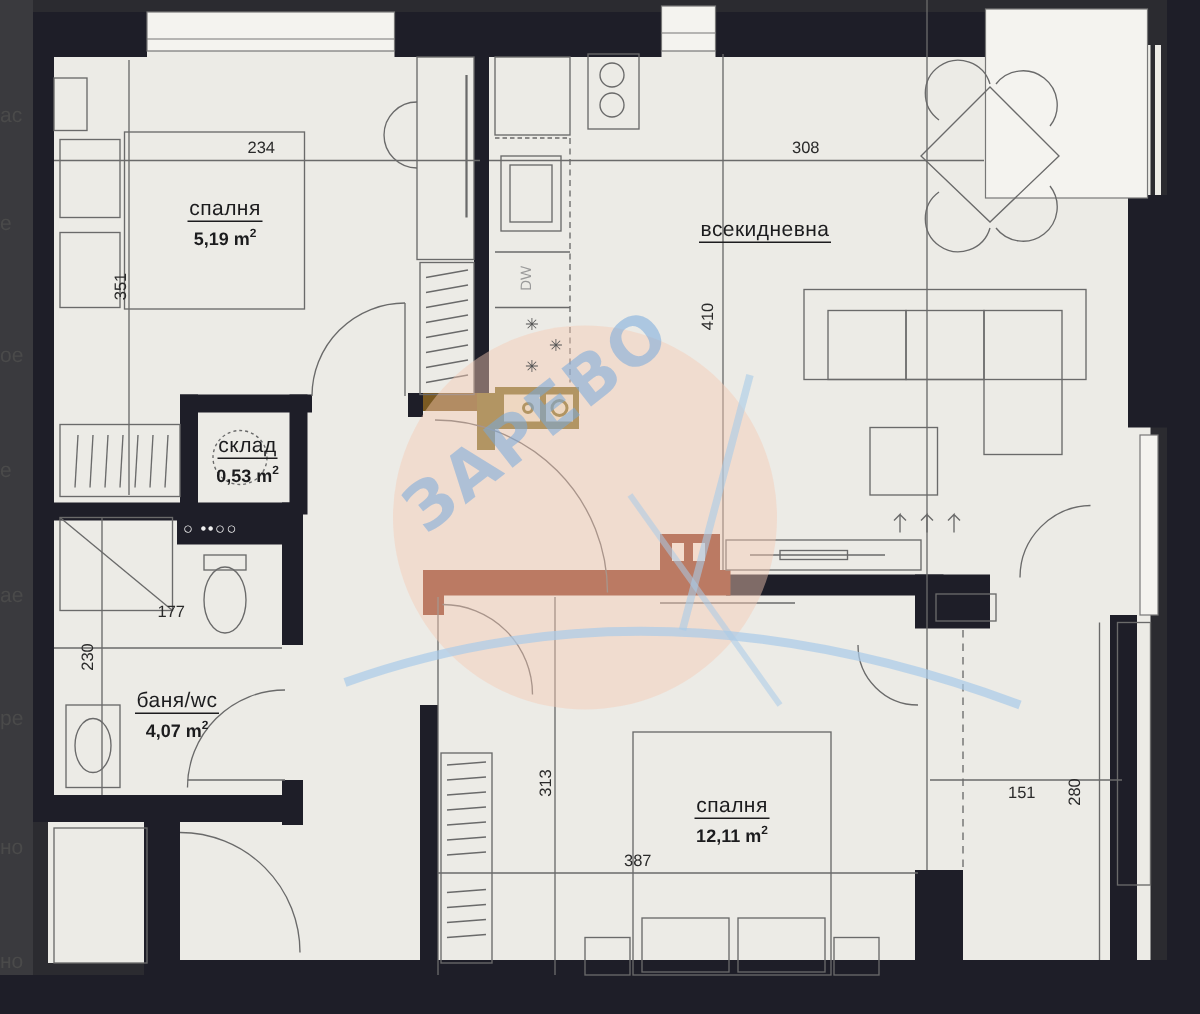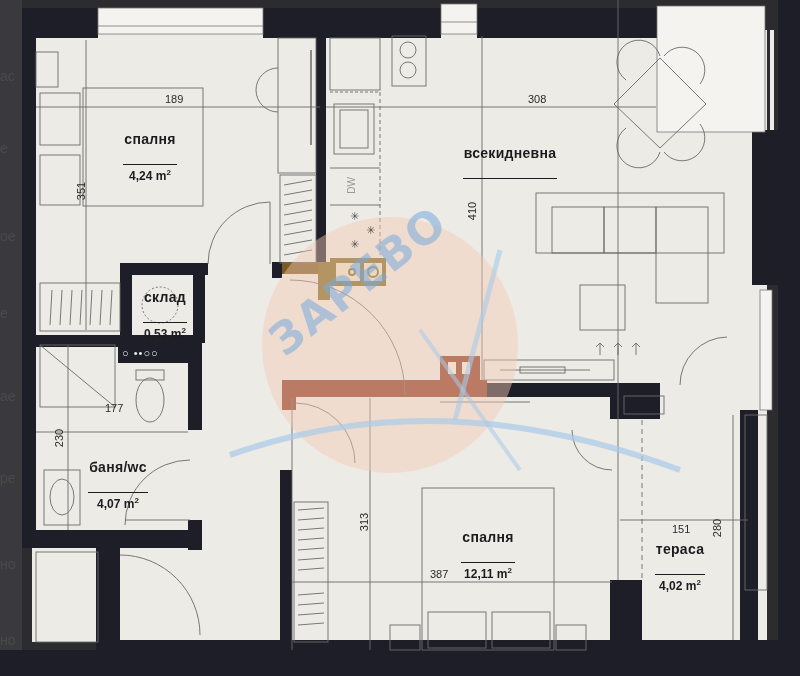--- a/index.html
+++ b/index.html
@@ -8,22 +8,22 @@
       background: #2a2a2e;
       font-family: "Liberation Sans", "DejaVu Sans", sans-serif;
     }
     .stage { position: relative; width: 800px; height: 676px; }
     svg { position: absolute; left: 0; top: 0; }
     .room-label {
       position: absolute; text-align: center; color: #1c1c1e;
       font-family: "Liberation Sans", sans-serif; line-height: 1.15;
     }
     .room-name {
-      display: inline-block; font-weight: bold; font-size: 14px;
-      border-bottom: 1.5px solid #1c1c1e; padding: 0 1px 17px;
+      display: inline-block; font-weight: normal; font-size: 14px;
+      border-bottom: 1.5px solid #1c1c1e; padding: 0 1px 1px;
       letter-spacing: 0.3px;
     }
     .room-area { display: block; font-weight: bold; font-size: 12px; margin-top: 3px; }
     .room-area sup { font-size: 8px; }
     .dim {
       position: absolute; font-family: "Liberation Sans", sans-serif;
       font-size: 11px; color: #2a2a2a;
     }
     .dim.v { transform: rotate(-90deg); transform-origin: center; }
     .total-name { font-size: 15px; }
@@ -255,21 +255,21 @@
   <span class="side-text" style="top:140px">е</span>
   <span class="side-text" style="top:228px">ое</span>
   <span class="side-text" style="top:305px">е</span>
   <span class="side-text" style="top:388px">ае</span>
   <span class="side-text" style="top:470px">ре</span>
   <span class="side-text" style="top:556px">но</span>
   <span class="side-text" style="top:632px">но</span>
 
   <div class="room-label" style="left:100px; top:130px; width:100px;">
     <span class="room-name">спалня</span>
-    <span class="room-area"><span>4,24 m</span><sup>2</sup></span>
+    <span class="room-area"><span>5,19 m</span><sup>2</sup></span>
   </div>
 
   <div class="room-label" style="left:440px; top:144px; width:140px;">
     <span class="room-name">всекидневна</span>
   </div>
 
   <div class="room-label" style="left:132px; top:288px; width:66px;">
     <span class="room-name">склад</span>
     <span class="room-area"><span>0,53 m</span><sup>2</sup></span>
   </div>
@@ -277,34 +277,30 @@
   <div class="room-label" style="left:78px; top:458px; width:80px;">
     <span class="room-name">баня/wc</span>
     <span class="room-area"><span>4,07 m</span><sup>2</sup></span>
   </div>
 
   <div class="room-label" style="left:448px; top:528px; width:80px;">
     <span class="room-name">спалня</span>
     <span class="room-area"><span>12,11 m</span><sup>2</sup></span>
   </div>
 
-  <div class="room-label" style="left:640px; top:540px; width:80px;">
-    <span class="room-name">тераса</span>
-    <span class="room-area"><span>4,02 m</span><sup>2</sup></span>
-  </div>
-
-
-  <span class="dim" style="left:165px; top:93px;">189</span>
+
+
+  <span class="dim" style="left:165px; top:93px;">234</span>
   <span class="dim v" style="left:72px; top:185px;">351</span>
   <span class="dim" style="left:528px; top:93px;">308</span>
   <span class="dim v" style="left:463px; top:205px;">410</span>
   <span class="dim" style="left:105px; top:402px;">177</span>
   <span class="dim v" style="left:50px; top:432px;">230</span>
   <span class="dim v" style="left:355px; top:516px;">313</span>
-  <span class="dim" style="left:430px; top:568px;">387</span>
+  <span class="dim" style="left:416px; top:568px;">387</span>
   <span class="dim" style="left:672px; top:523px;">151</span>
   <span class="dim v" style="left:708px; top:522px;">280</span>
 
   <span class="dw" style="left:343px; top:180px;">DW</span>
 
   <span style="position:absolute; left:350px; top:210px; font-size:11px; color:#555;">✳</span>
   <span style="position:absolute; left:366px; top:224px; font-size:11px; color:#555;">✳</span>
   <span style="position:absolute; left:350px; top:238px; font-size:11px; color:#555;">✳</span>
 
   <div style="position:absolute; left:118px; top:345px; width:70px; height:18px; background:#1e1e28;">

